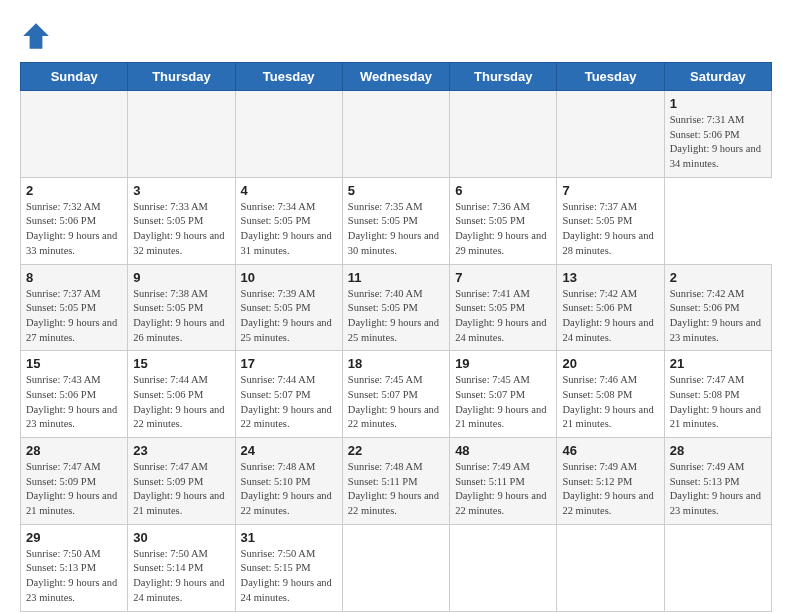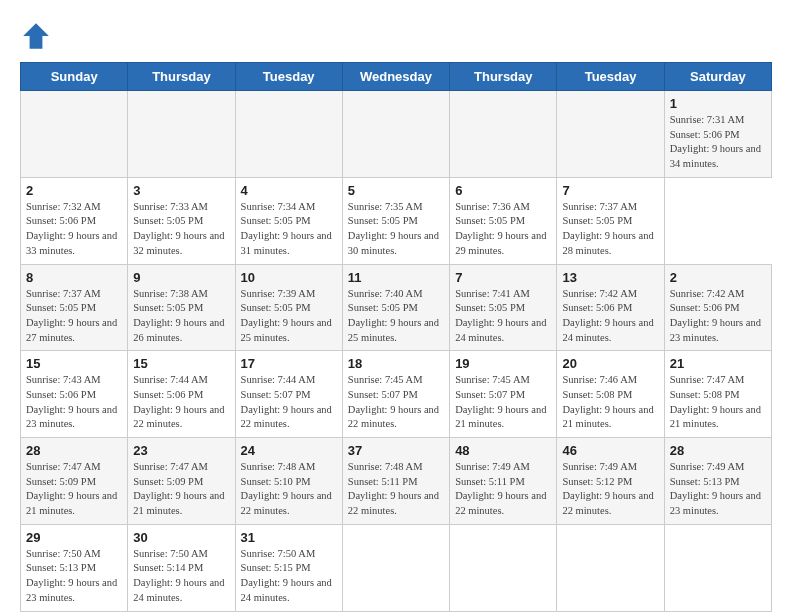--- a/index.html
+++ b/index.html
@@ -227,21 +227,21 @@
         </td>
         <td>
           <span class="day-num">23</span>
           <div class="day-info">Sunrise: 7:47 AM<br>Sunset: 5:09 PM<br>Daylight: 9 hours and 21 minutes.</div>
         </td>
         <td>
           <span class="day-num">24</span>
           <div class="day-info">Sunrise: 7:48 AM<br>Sunset: 5:10 PM<br>Daylight: 9 hours and 22 minutes.</div>
         </td>
         <td>
-          <span class="day-num">37</span>
+          <span class="day-num">22</span>
           <div class="day-info">Sunrise: 7:48 AM<br>Sunset: 5:11 PM<br>Daylight: 9 hours and 22 minutes.</div>
         </td>
         <td>
           <span class="day-num">48</span>
           <div class="day-info">Sunrise: 7:49 AM<br>Sunset: 5:11 PM<br>Daylight: 9 hours and 22 minutes.</div>
         </td>
         <td>
           <span class="day-num">46</span>
           <div class="day-info">Sunrise: 7:49 AM<br>Sunset: 5:12 PM<br>Daylight: 9 hours and 22 minutes.</div>
         </td>

